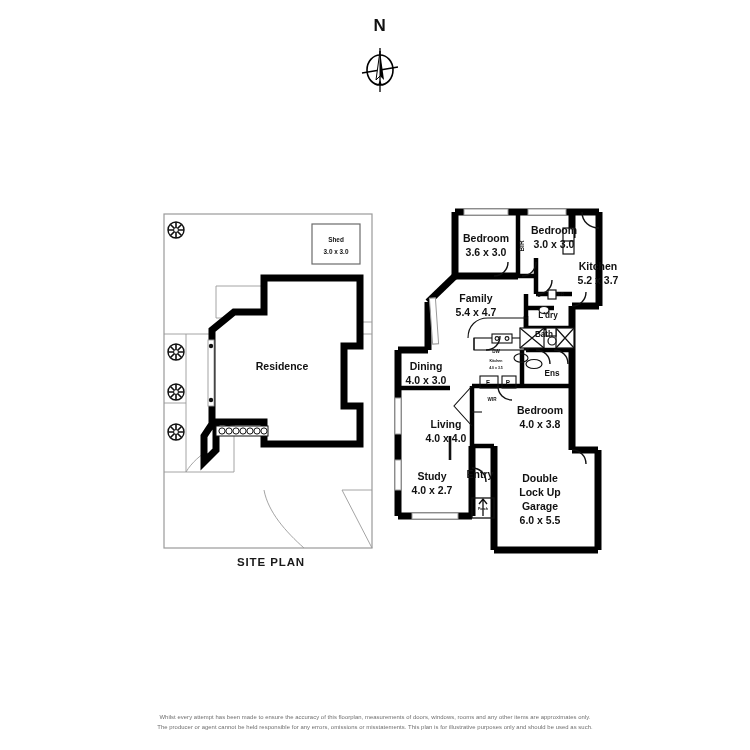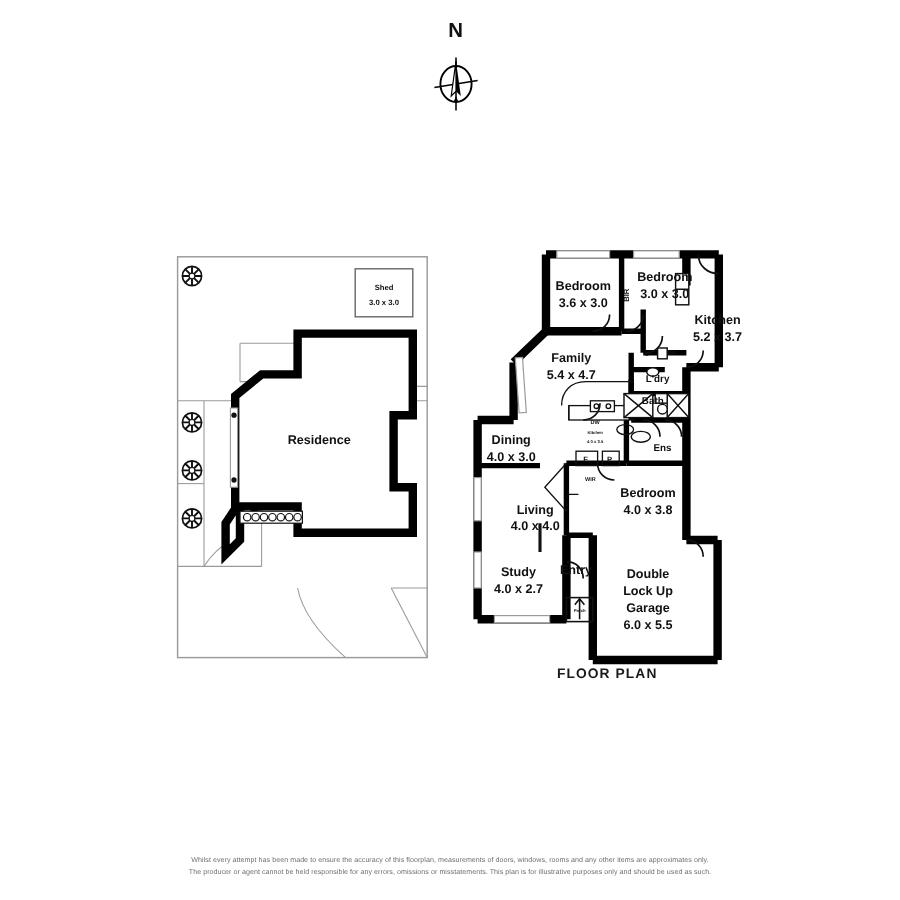--- a/index.html
+++ b/index.html
@@ -42,21 +42,21 @@
     color: #111;
   }
   #compass svg {
     position: absolute;
     left: 8px;
     top: 24px;
   }
   
   #site-plan-panel {
     position: absolute;
-    left: 140px;
+    left: 156px;
     top: 200px;
     width: 230px;
     height: 380px;
   }
   #floor-plan-panel {
     position: absolute;
     left: 376px;
     top: 198px;
     width: 260px;
     height: 382px;
@@ -175,20 +175,21 @@
         <circle cx="20" cy="192" r="8" fill="#ffffff" stroke="#111" stroke-width="1.4"></circle>
         <path d="M20 184 L20 200 M12 192 L28 192 M14.5 186.5 L25.5 197.5 M25.5 186.5 L14.5 197.5" stroke="#111" stroke-width="1.6"></path>
         <circle cx="20" cy="192" r="2.4" fill="#ffffff" stroke="#111" stroke-width="1"></circle>
       </g>
       <g>
         <circle cx="20" cy="232" r="8" fill="#ffffff" stroke="#111" stroke-width="1.4"></circle>
         <path d="M20 224 L20 240 M12 232 L28 232 M14.5 226.5 L25.5 237.5 M25.5 226.5 L14.5 237.5" stroke="#111" stroke-width="1.6"></path>
         <circle cx="20" cy="232" r="2.4" fill="#ffffff" stroke="#111" stroke-width="1"></circle>
       </g>
     </svg>
+    <div class="plan-caption">SITE PLAN</div>
   </div>
 
   <div id="floor-plan-panel">
     <svg width="260" height="362" viewBox="0 0 260 362">
 
       <g stroke="#000" fill="none" stroke-width="7" stroke-linecap="butt">
 
         <path d="M 79 14 L 223 14"></path>
         <path d="M 79 14 L 79 78"></path>
         <path d="M 79 78 L 142 78"></path>
@@ -344,21 +345,20 @@
       <text class="rm rm-md" x="168" y="139">Bath</text>
       <text class="rm rm-md" x="176" y="178">Ens</text>
       <text class="rm rm-xs" x="116" y="203">WIR</text>
       <text class="rm rm-lg" x="104" y="280">Entry</text>
       <text class="rm rm-xxs" x="107" y="312">Porch</text>
       <text class="rm rm-xs" x="120" y="155">DW</text>
       <text class="rm rm-sm" x="112" y="187">F</text>
       <text class="rm rm-sm" x="132" y="187">P</text>
       <text class="rm rm-xs" x="163" y="99">C</text>
     </svg>
-    <div class="plan-caption">FLOOR PLAN</div>
   </div>
 
   <div id="disclaimer">
     <div>Whilst every attempt has been made to ensure the accuracy of this floorplan, measurements of doors, windows, rooms and any other items are approximates only.</div>
     <div>The producer or agent cannot be held responsible for any errors, omissions or misstatements. This plan is for illustrative purposes only and should be used as such.</div>
   </div>
 
 </div>
 
 </body></html>

